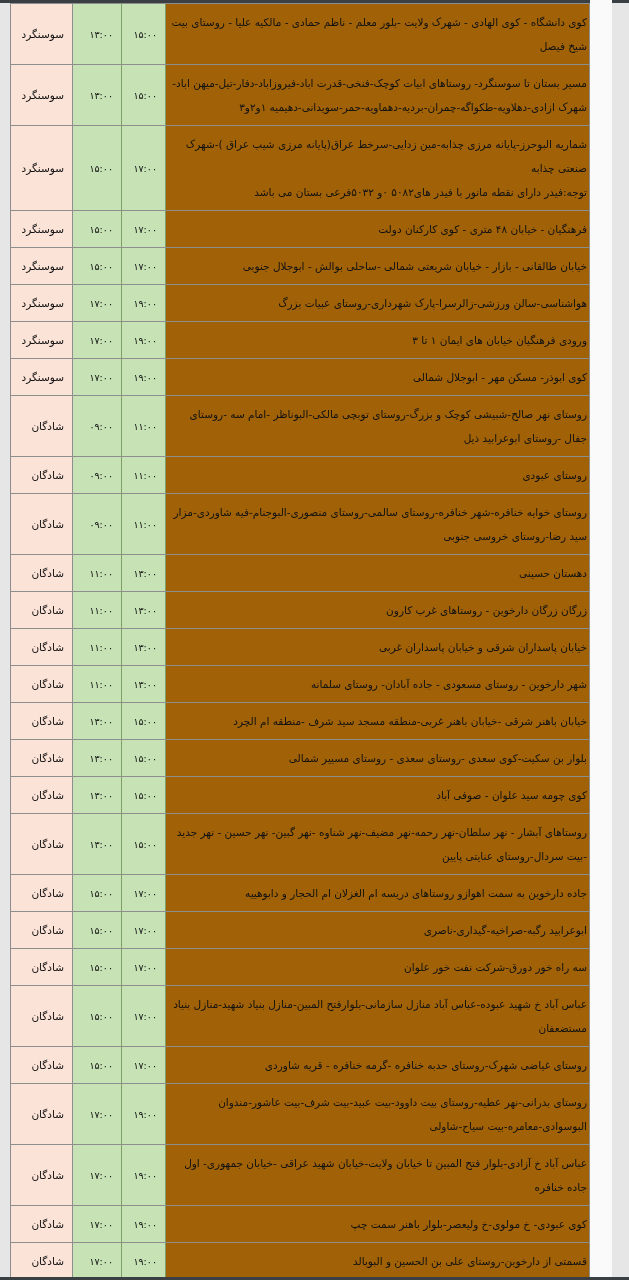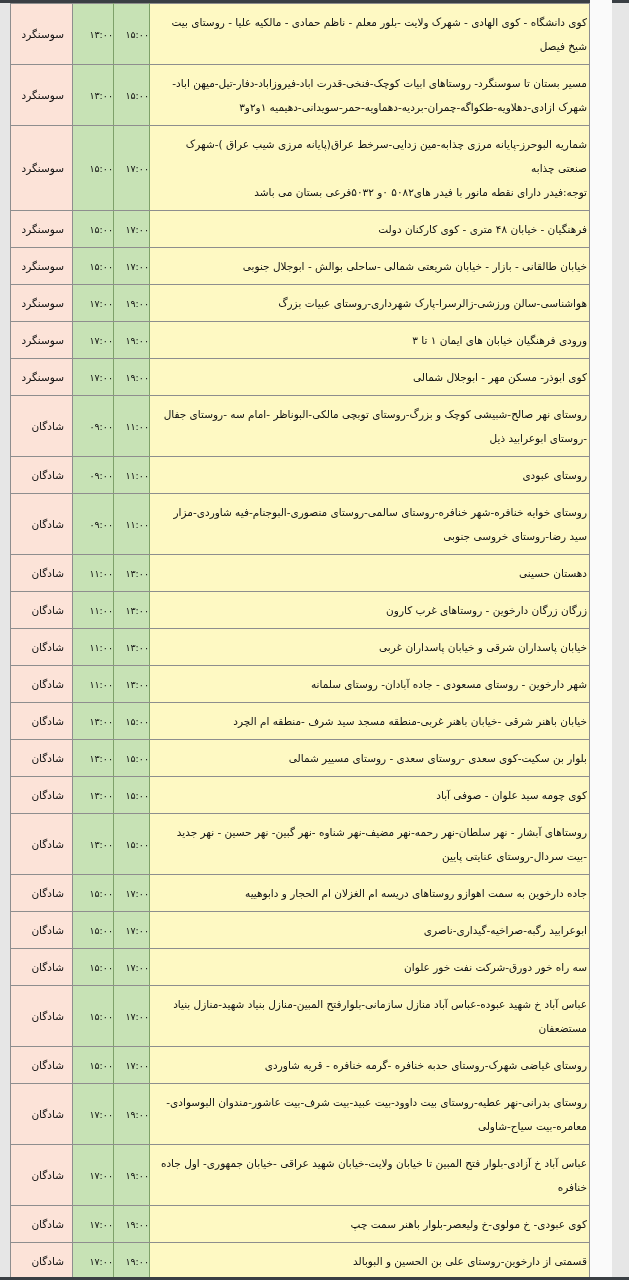--- a/index.html
+++ b/index.html
@@ -19,24 +19,24 @@
     border-collapse:collapse; width:580px; table-layout:fixed;
     direction:ltr;
   }
   td {
     border:1px solid #8e8e8e;
     font-size:10.5px; color:#111;
     padding:0;
     vertical-align:middle;
   }
   td.city { width:53px; background:#fce3d8; text-align:right; padding-right:8px; direction:rtl; text-align:left; }
-  td.t { width:40px; background:#c7e2b5; text-align:right; padding-right:0; font-size:9.5px; border-left:1px solid #7ea16a; border-right:1px solid #7ea16a; }
+  td.t { width:40px; background:#c7e2b5; text-align:right; padding-right:8px; font-size:9.5px; border-left:1px solid #7ea16a; border-right:1px solid #7ea16a; }
   td.t2 { width:35px; }
   td.desc {
-    background:#fef9c3; direction:rtl; text-align:right;
+    background:#a16207; direction:rtl; text-align:right;
     padding:6px 2px 6px 4px; line-height:24px;
   }
   .city-text { display:block; text-align:right; direction:rtl; }
 </style>
 </head>
 <body>
 
 <div class="topbar"></div>
 <div class="rightstrip"></div>
 

